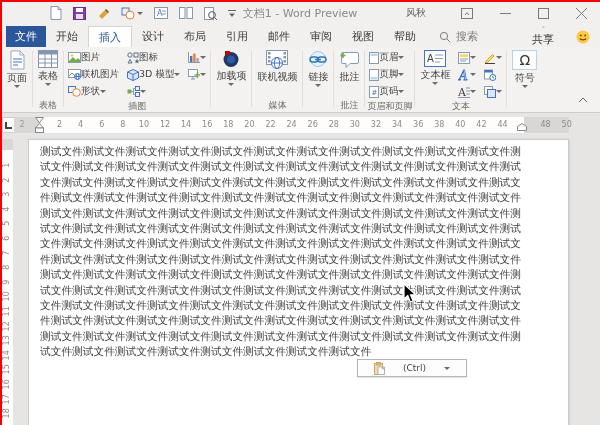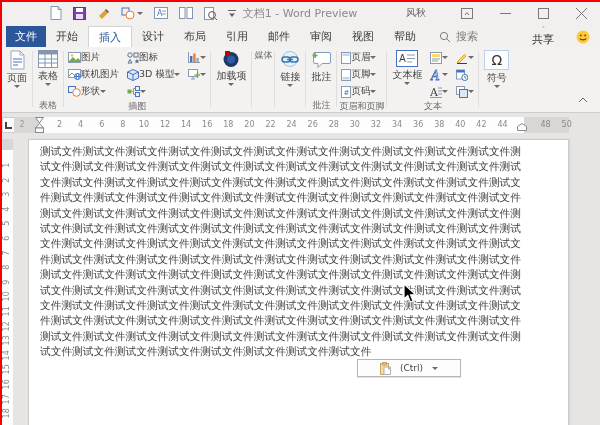--- a/index.html
+++ b/index.html
@@ -59,21 +59,21 @@
   .rindent { position: absolute; left: 503px; bottom: 0; }
 
   .vruler { position: absolute; left: 0; top: 26px; width: 13px; bottom: 0; background: #fdfdfd; font-size: 8px; color: #8a8a8a; overflow: hidden; }
   .vshade { position: absolute; top: 0; left: 0; right: 0; height: 11px; background: #d8d7d5; }
   .vnums { position: absolute; top: 19px; left: 0; right: 0; display: flex; flex-direction: column; }
   .vnums span { height: 14.6px; display: flex; align-items: center; justify-content: center; transform: rotate(-90deg); }
 
   .page { position: absolute; left: 28px; top: 26px; width: 541px; bottom: -2px; background: #fff; border: 1px solid #cccbc9; box-shadow: 1px 0 2px rgba(0,0,0,.08); }
   .doctext { padding: 4px 0 0 11px; width: 494px; font-size: 10.7px; line-height: 15.4px; color: #404040; word-break: break-all; overflow: hidden; max-height: 230px; }
 
-  .paste-btn { position: absolute; left: 357px; top: 246px; height: 18px; display: flex; align-items: center; gap: 9px; padding: 0 22px; background: #fdfdfd; border: 1px solid #b6b6b6; font-size: 9px; color: #444; box-shadow: 0 1px 1px rgba(0,0,0,.1); }
+  .paste-btn { position: absolute; left: 357px; top: 246px; height: 18px; display: flex; align-items: center; gap: 18px; padding: 0 16px; background: #fdfdfd; border: 1px solid #b6b6b6; font-size: 9px; color: #444; box-shadow: 0 1px 1px rgba(0,0,0,.1); }
   .cursor { position: absolute; left: 403px; top: 170px; z-index: 50; }
 </style>
 </head>
 <body>
 
 <div class="screen">
 
   <div class="titlebar">
     <div class="qat">
       <span class="qat-btn">
@@ -325,20 +325,37 @@
               <rect x="3" y="1" width="5" height="4" fill="#c00000"></rect>
             </svg>
           <span class="blabel">加载项</span>
           <span class="caret"></span>
         </div>
       </div>
     </div>
     <div class="rsep"></div>
 
     <div class="rgroup">
+      <div class="rbody">
+        <div class="bigbtn">
+          <svg width="22" height="19" viewBox="0 0 22 19">
+              <rect x="0.5" y="0.5" width="21" height="14" fill="#fff" stroke="#8496b0"></rect>
+              <rect x="2" y="2" width="2.5" height="2.5" fill="#8496b0"></rect>
+              <rect x="2" y="6" width="2.5" height="2.5" fill="#8496b0"></rect>
+              <rect x="2" y="10" width="2.5" height="2.5" fill="#8496b0"></rect>
+              <rect x="17.5" y="2" width="2.5" height="2.5" fill="#8496b0"></rect>
+              <rect x="17.5" y="6" width="2.5" height="2.5" fill="#8496b0"></rect>
+              <rect x="17.5" y="10" width="2.5" height="2.5" fill="#8496b0"></rect>
+              <circle cx="11" cy="13" r="5.5" fill="#fff" stroke="#4472c4"></circle>
+              <line x1="5.5" y1="13" x2="16.5" y2="13" stroke="#4472c4"></line>
+              <ellipse cx="11" cy="13" rx="2.6" ry="5.5" fill="none" stroke="#4472c4"></ellipse>
+            </svg>
+          <span class="blabel">联机视频</span>
+        </div>
+      </div>
       <div class="rlabel">媒体</div>
     </div>
     <div class="rsep"></div>
 
     <div class="rgroup">
       <div class="rbody">
         <div class="bigbtn">
           <svg width="20" height="19" viewBox="0 0 20 19">
               <circle cx="10" cy="9" r="7.5" fill="#e8f1f8" stroke="#9dc3e6"></circle>
               <rect x="2" y="7" width="8" height="5" rx="2.5" fill="none" stroke="#2e75b6" stroke-width="1.4"></rect>

